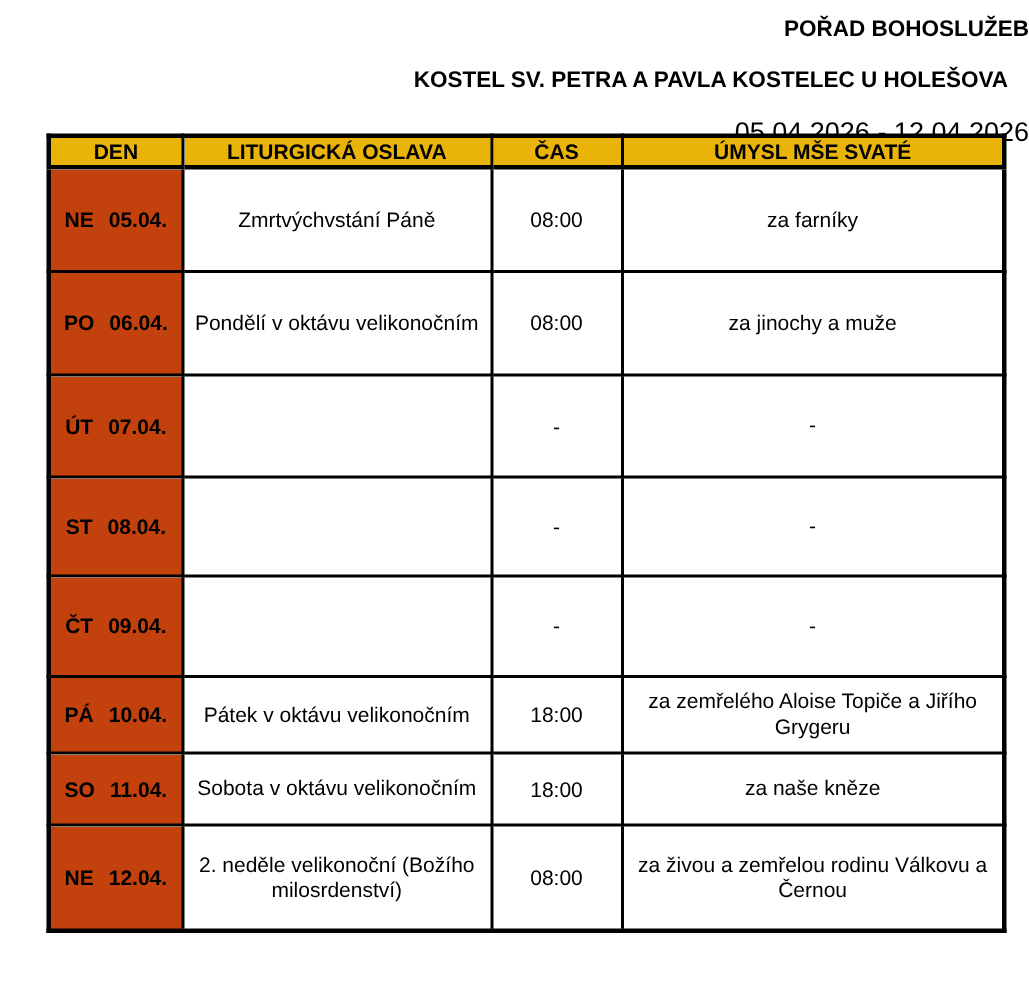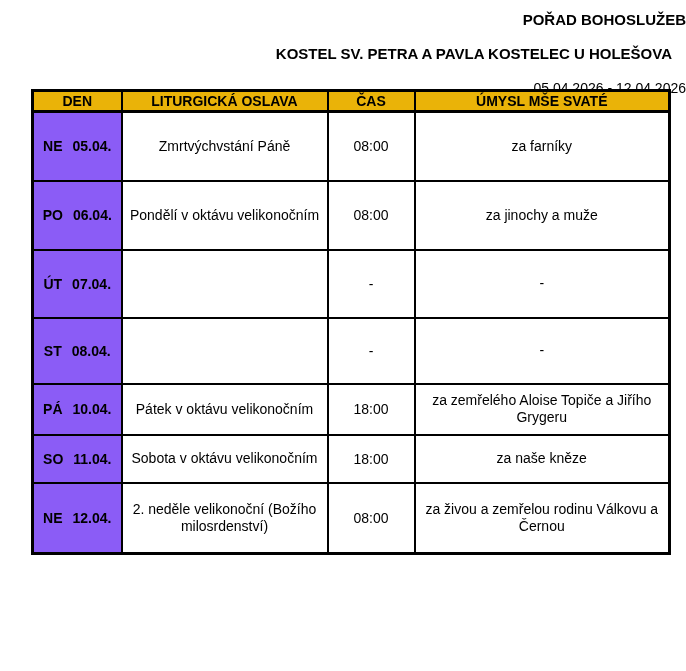--- a/index.html
+++ b/index.html
@@ -28,21 +28,21 @@
     line-height: 20px;
     margin: 0;
   }
   .title-sub {
     font-size: 15px;
     font-weight: bold;
     line-height: 20px;
     margin: 14px;
   }
   .title-dates {
-    font-size: 14px;
+    font-size: 18px;
     font-weight: normal;
     line-height: 20px;
     margin: 0;
   }
   table.schedule {
     position: absolute;
     left: 31px;
     top: 89px;
     width: 637px;
     border-collapse: collapse;
@@ -59,21 +59,21 @@
     overflow: hidden;
   }
   table.schedule thead th {
     background: #eab308;
     font-weight: bold;
     height: 15px;
     padding: 1px 2px;
     border-bottom: 3px solid #000000;
   }
   td.day-cell {
-    background: #8b5cf6;
+    background: #c2410c;
     font-weight: bold;
     text-align: left;
     padding-left: 5px;
   }
   .day-wrap {
     display: inline-flex;
     gap: 10px;
     white-space: nowrap;
   }
   td.celebration-cell, td.intention-cell {
@@ -146,20 +146,31 @@
       <td class="day-cell">
         <span class="day-wrap">
             <span>ST</span>
             <span>08.04.</span>
           </span>
       </td>
       <td class="celebration-cell"></td>
       <td class="time-cell">-</td>
       <td class="intention-cell">-</td>
     </tr>
+    <tr style="height:67px;">
+      <td class="day-cell">
+        <span class="day-wrap">
+            <span>ČT</span>
+            <span>09.04.</span>
+          </span>
+      </td>
+      <td class="celebration-cell"></td>
+      <td class="time-cell">-</td>
+      <td class="intention-cell">-</td>
+    </tr>
     <tr style="height:51px;">
       <td class="day-cell">
         <span class="day-wrap">
             <span>PÁ</span>
             <span>10.04.</span>
           </span>
       </td>
       <td class="celebration-cell">Pátek v oktávu velikonočním</td>
       <td class="time-cell">18:00</td>
       <td class="intention-cell">za zemřelého Aloise Topiče a Jiřího Grygeru</td>

